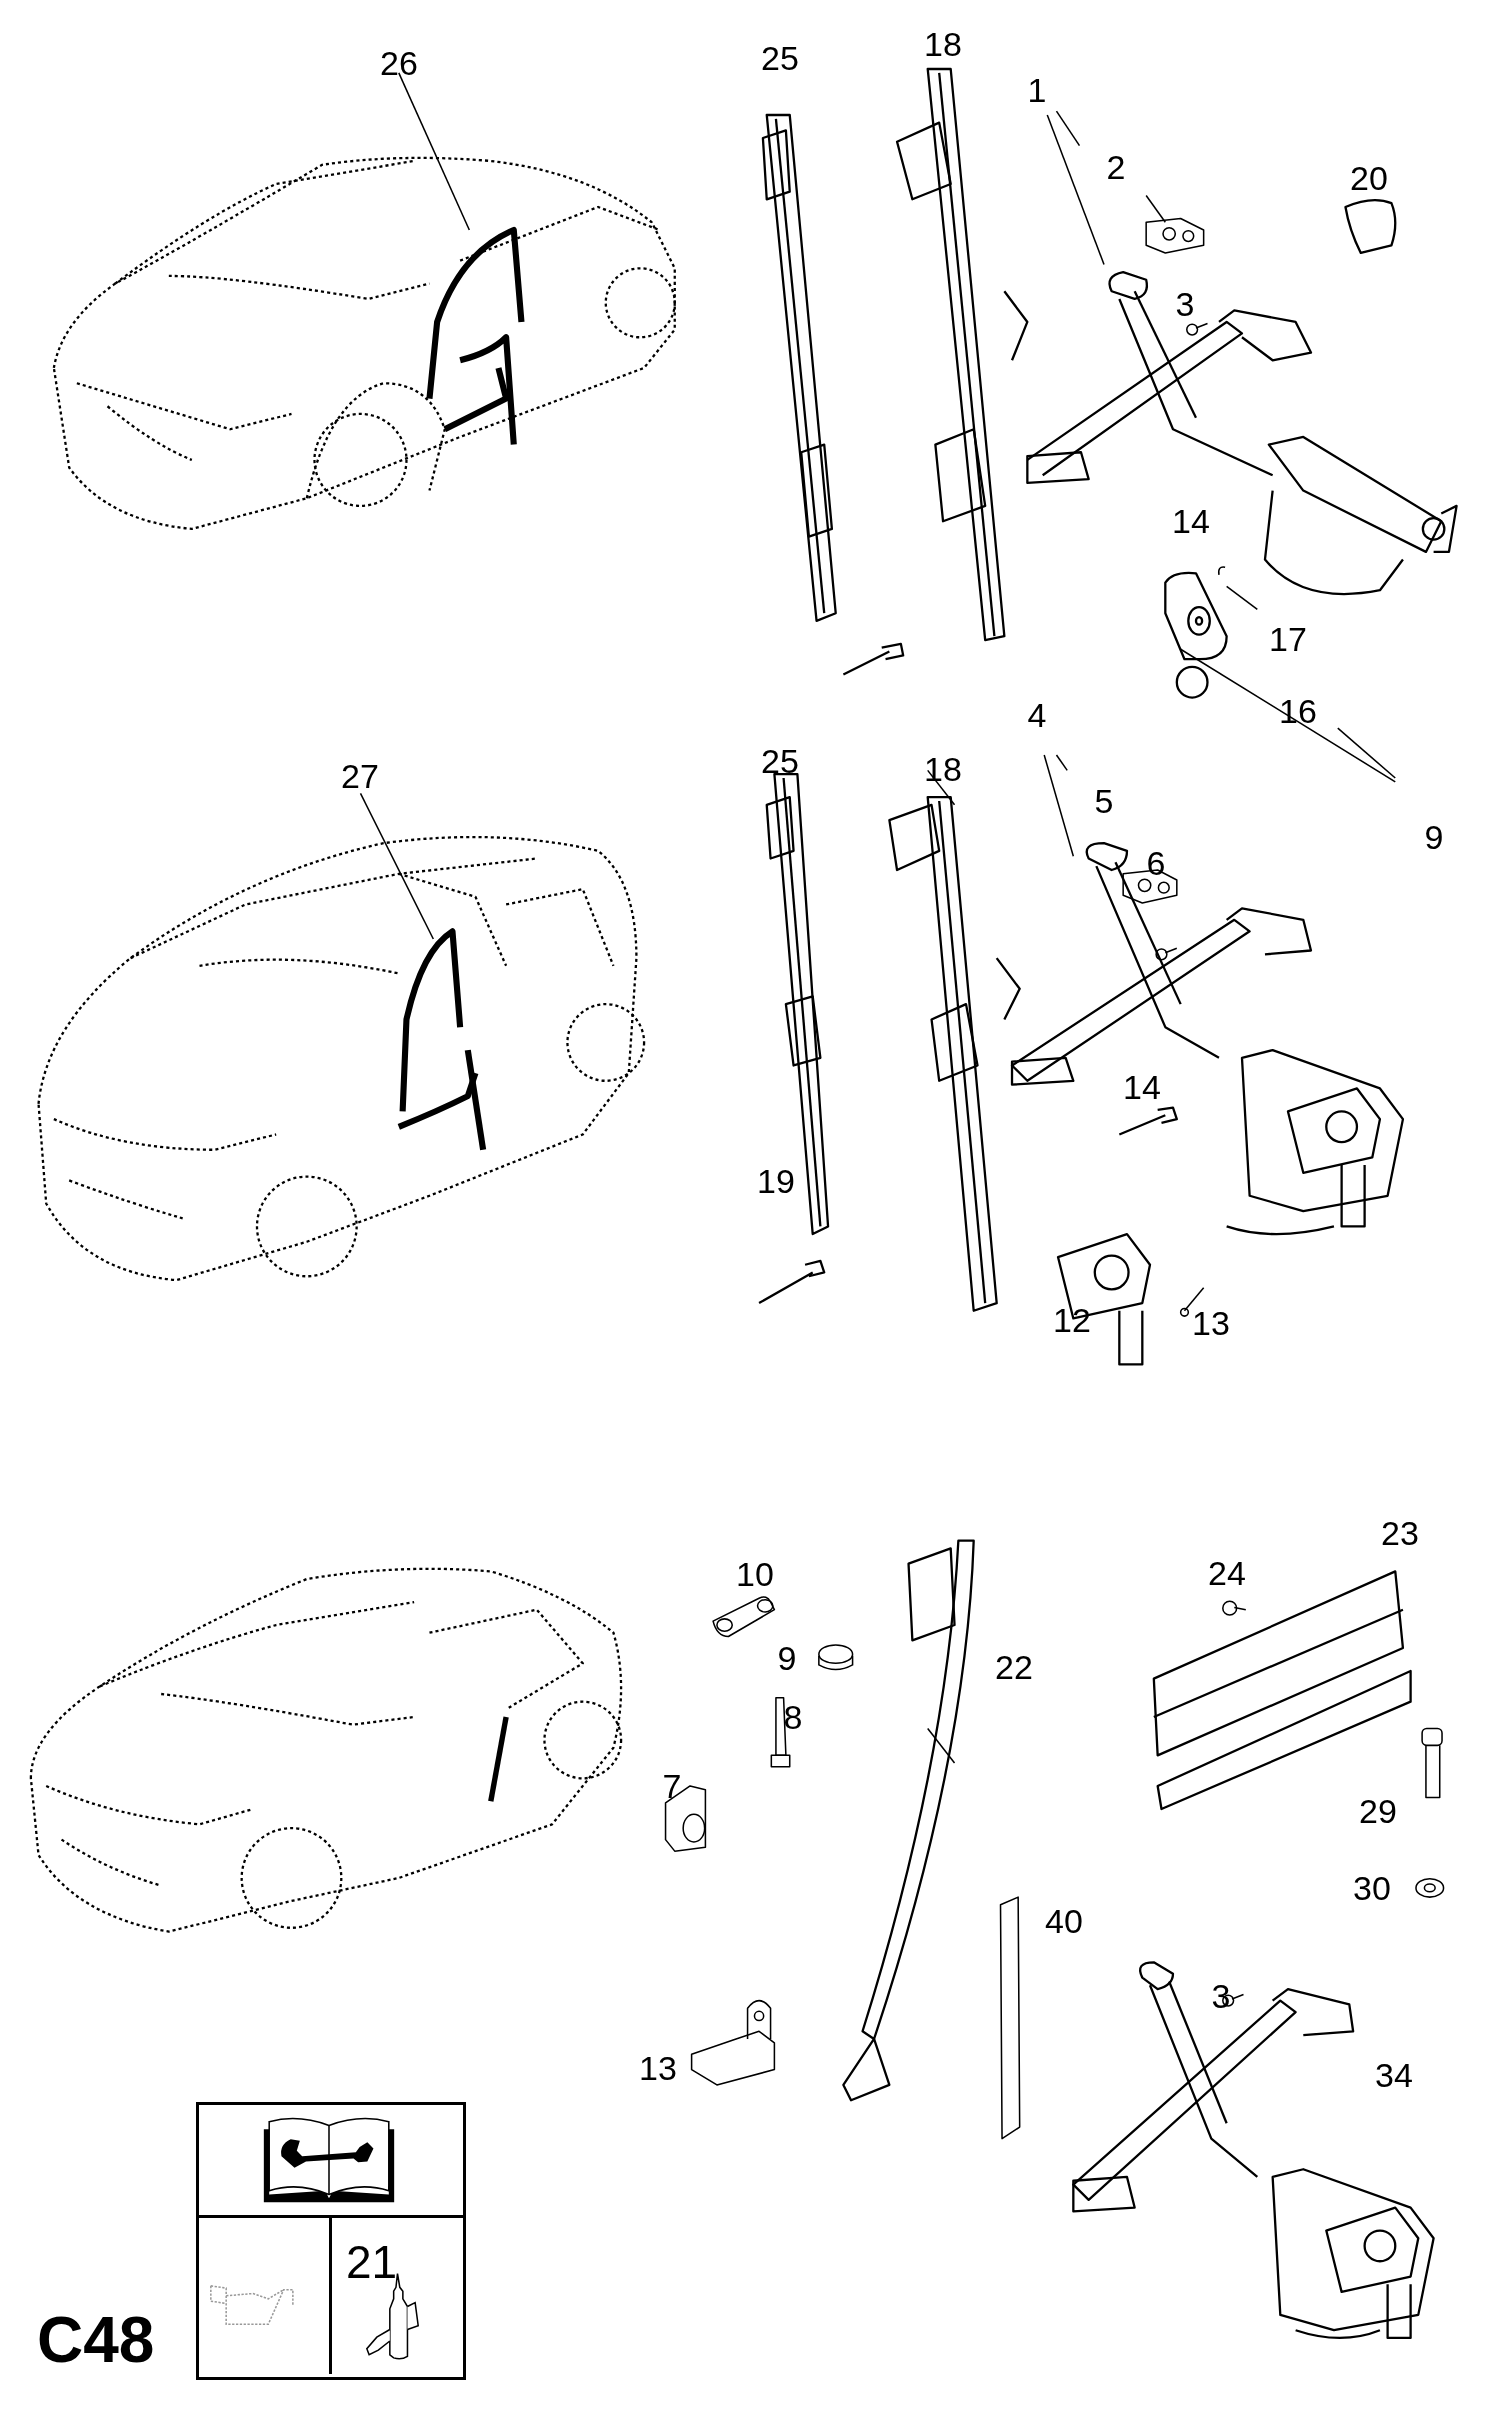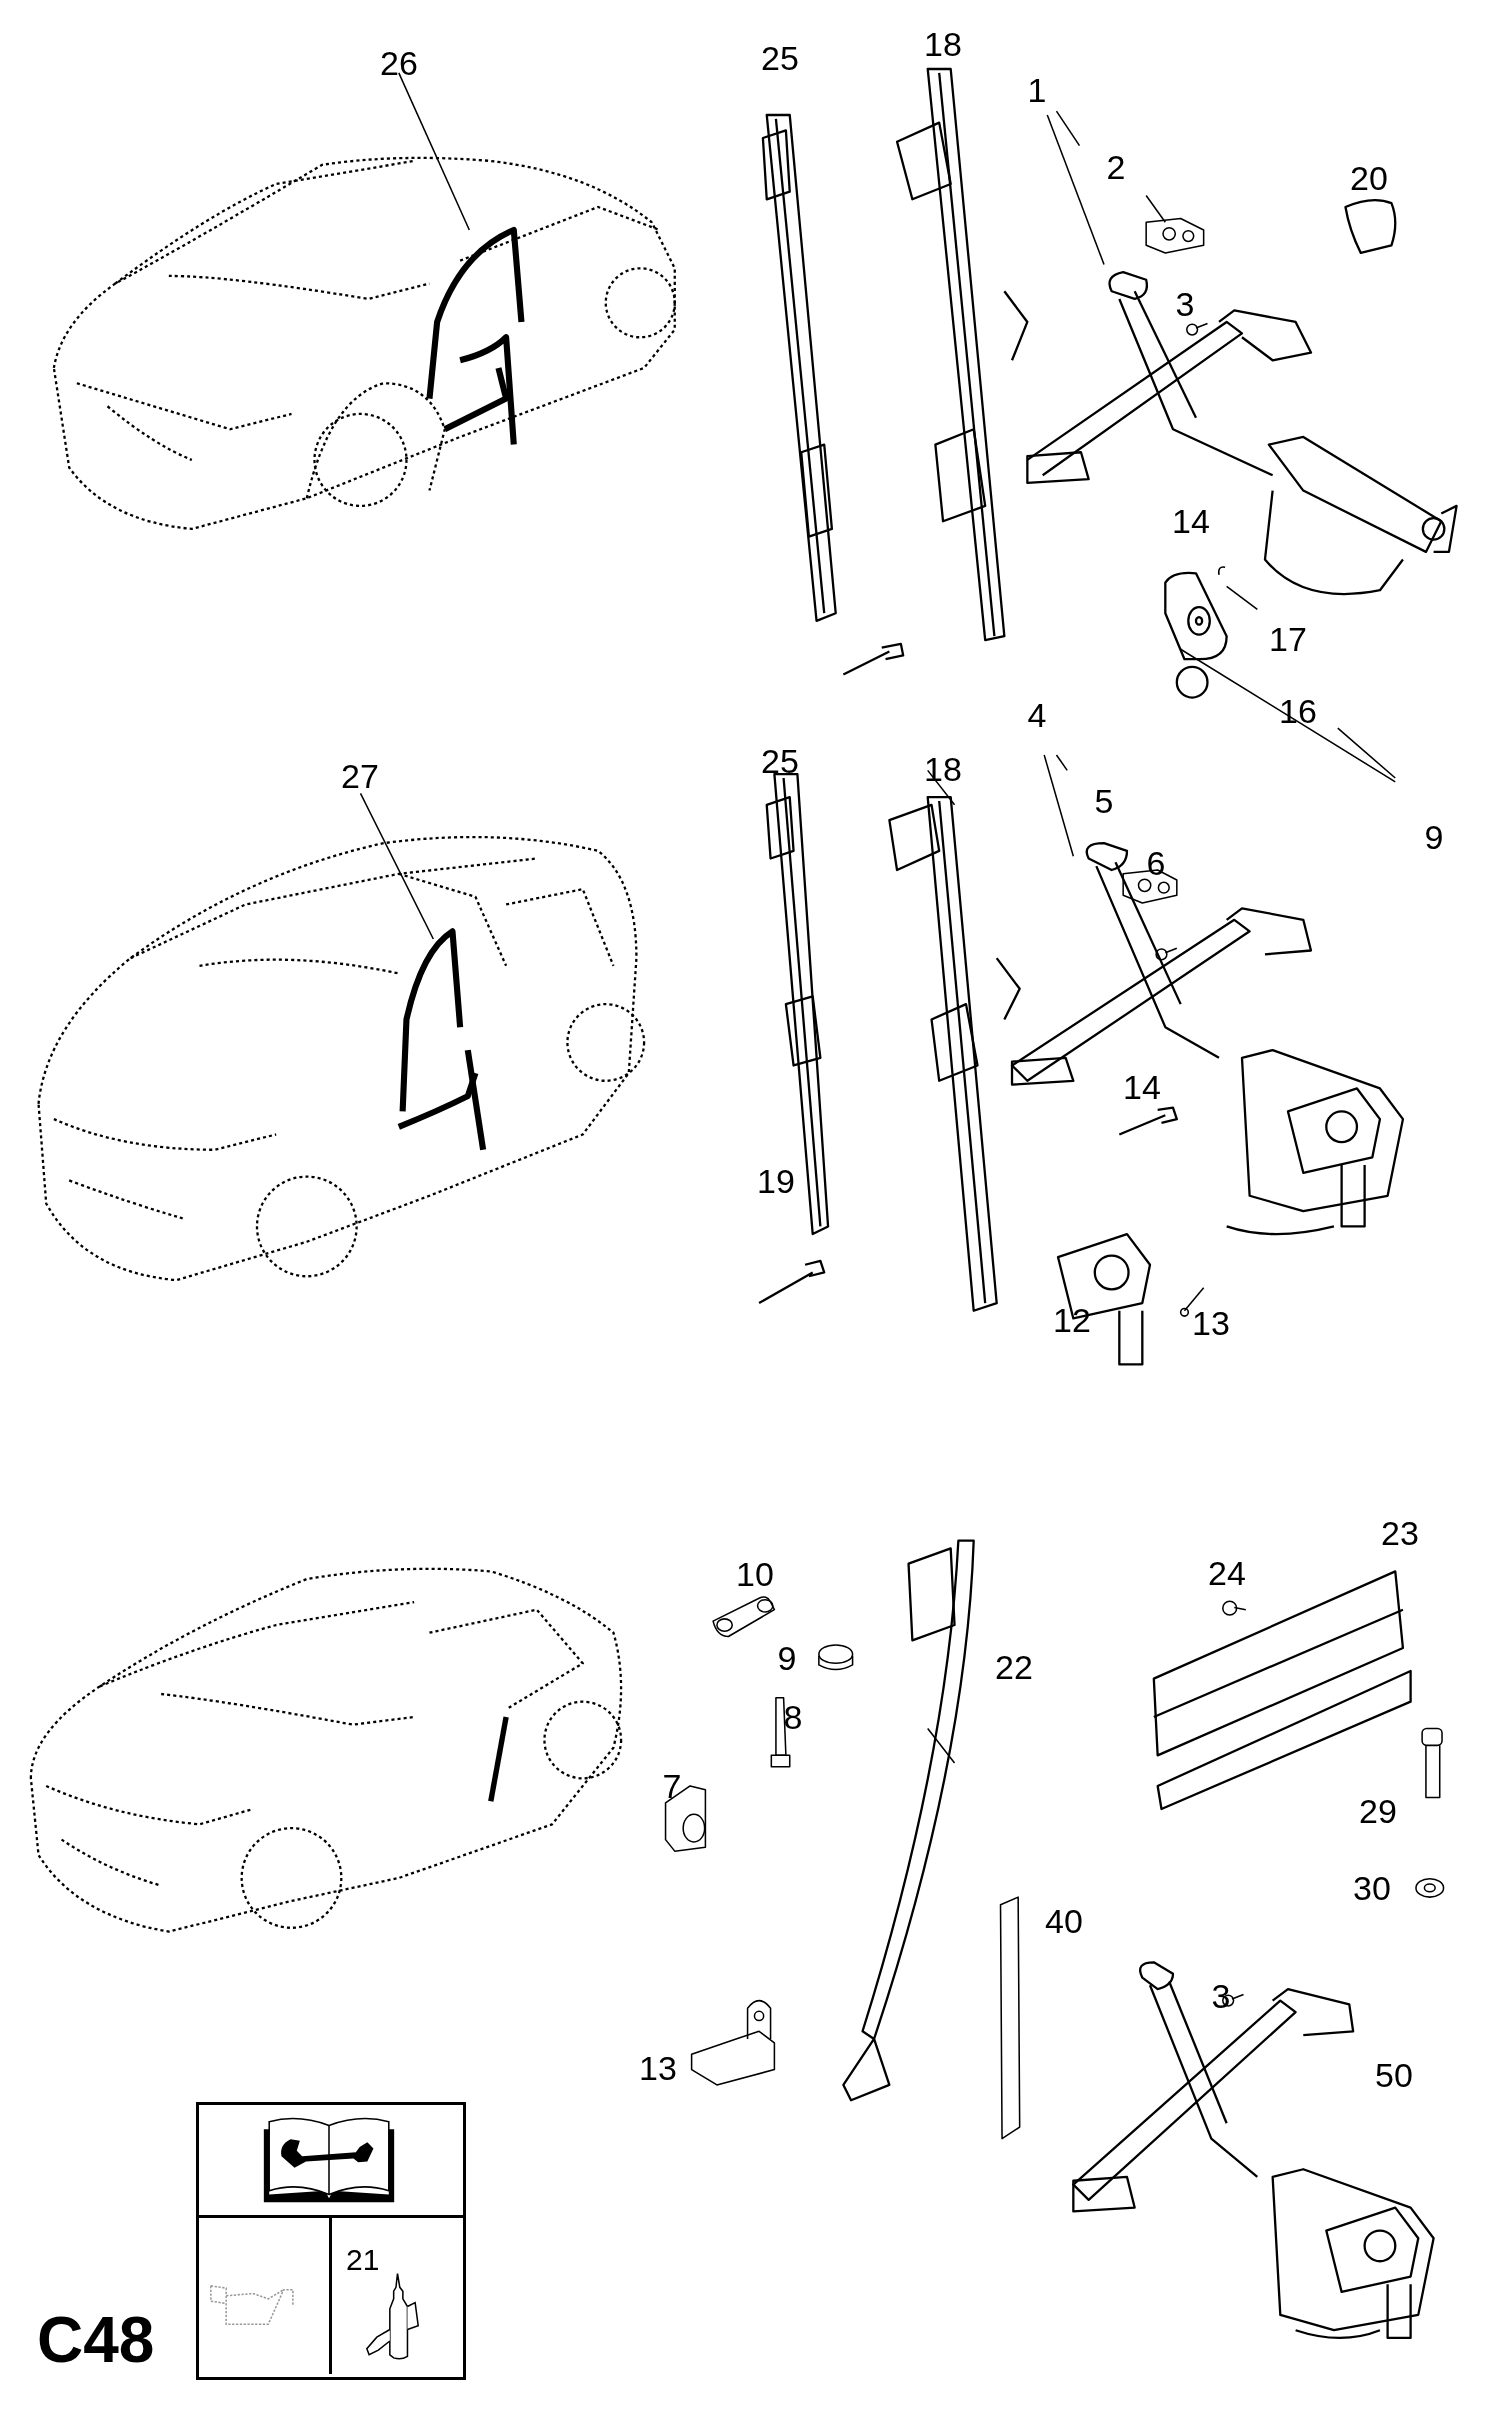--- a/index.html
+++ b/index.html
@@ -4,21 +4,21 @@
 <style>
   html, body { margin:0; padding:0; background:#ffffff; }
   body { width:1512px; height:2413px; position:relative; overflow:hidden; font-family:"Liberation Sans", sans-serif; color:#000; }
   svg.diagram { position:absolute; left:0; top:0; width:1512px; height:2413px; }
   .lbl { position:absolute; font-family:"Liberation Sans", sans-serif; font-size:34px; line-height:1; color:#000; transform:translate(-50%,-50%); white-space:nowrap; }
   .code { position:absolute; left:37px; top:2308px; font-family:"Liberation Sans", sans-serif; font-weight:bold; font-size:64px; line-height:1; }
   .legend { position:absolute; left:196px; top:2102px; width:270px; height:278px; border:3.8px solid #000; box-sizing:border-box; }
   .legend .top { position:absolute; left:0; top:0; width:100%; height:113px; border-bottom:3.8px solid #000; box-sizing:border-box; }
   .legend .bl { position:absolute; left:0; top:113px; width:133px; height:156px; border-right:3.8px solid #000; box-sizing:border-box; }
   .legend .br { position:absolute; left:133px; top:113px; width:129px; height:156px; }
-  .legend .num { position:absolute; left:14px; top:17px; font-size:30px;margin-top:8px; }
+  .legend .num { position:absolute; left:14px; top:17px; font-size:46px; }
 </style>
 </head>
 <body>
 
 <svg class="diagram" viewBox="0 0 1972 3148" xmlns="http://www.w3.org/2000/svg">
   <g fill="none" stroke="#000" stroke-width="3" stroke-linejoin="round">
 
     <g stroke-dasharray="4 4" stroke-width="3">
       <path d="M70 480 Q80 420 150 370 Q260 310 420 215 Q520 200 640 210 Q770 225 850 290 L880 350 L880 430 L840 480 L600 570 L400 650 L250 690 Q140 680 90 610 Z"></path>
       <path d="M150 370 Q270 280 360 240 L540 210"></path>
@@ -277,21 +277,21 @@
 <div class="lbl" style="left:787px;top:1658px">9</div>
 <div class="lbl" style="left:793px;top:1717px">8</div>
 <div class="lbl" style="left:672px;top:1786px">7</div>
 <div class="lbl" style="left:658px;top:2068px">13</div>
 <div class="lbl" style="left:1064px;top:1921px">40</div>
 <div class="lbl" style="left:1400px;top:1533px">23</div>
 <div class="lbl" style="left:1227px;top:1573px">24</div>
 <div class="lbl" style="left:1378px;top:1811px">29</div>
 <div class="lbl" style="left:1372px;top:1888px">30</div>
 <div class="lbl" style="left:1221px;top:1996px">3</div>
-<div class="lbl" style="left:1394px;top:2075px">50</div>
+<div class="lbl" style="left:1394px;top:2075px">34</div>
 
 <div class="code">C48</div>
 
 <div class="legend">
   <div class="top">
     <svg width="138" height="92" viewBox="0 0 180 120" style="position:absolute;left:61px;top:9.2px">
       <path d="M5 20 L5 115 L175 115 L175 20 L168 20 L168 105 L95 100 L90 110 L85 100 L12 105 L12 20 Z" fill="#000"></path>
       <path d="M12 10 Q50 0 90 15 Q130 0 168 10 L168 100 Q130 88 90 105 Q50 88 12 100 Z" fill="#fff" stroke="#000" stroke-width="2"></path>
       <line x1="90" y1="15" x2="90" y2="105" stroke="#000" stroke-width="2"></line>
       <path d="M28 55 Q25 40 40 33 L52 35 L48 48 L55 55 L125 50 L130 43 L140 37 L148 45 L140 62 L128 63 L122 58 L60 62 L45 70 Z" fill="#000"></path>

